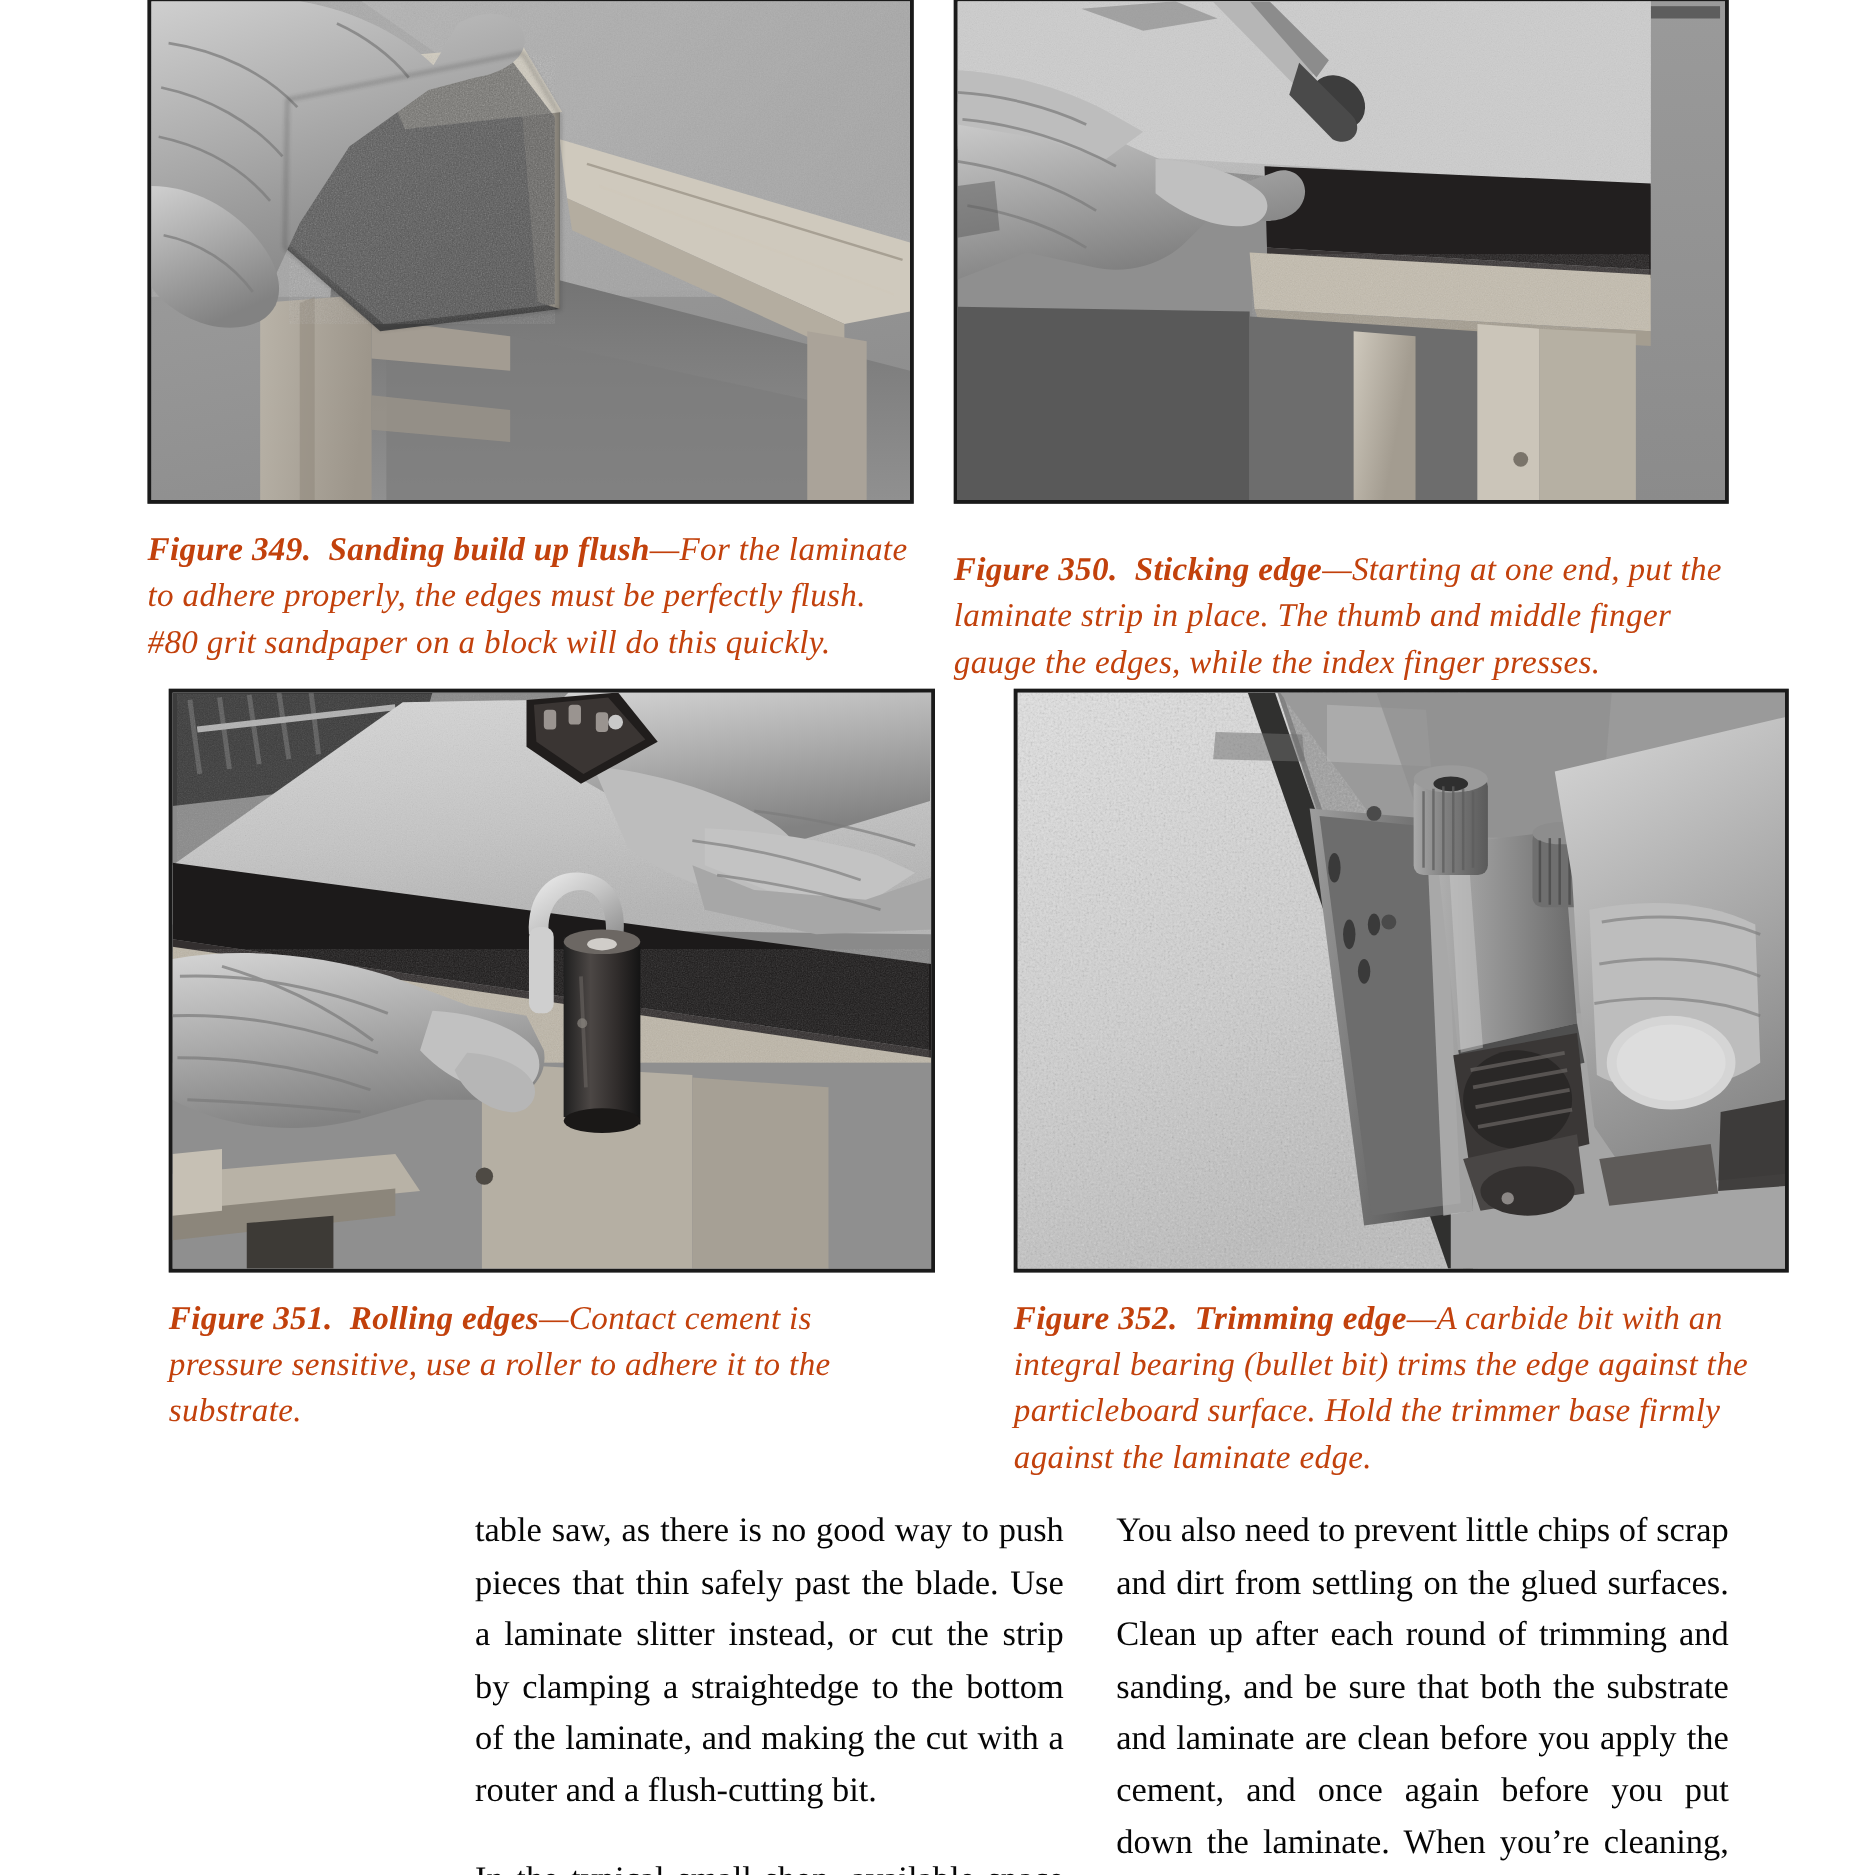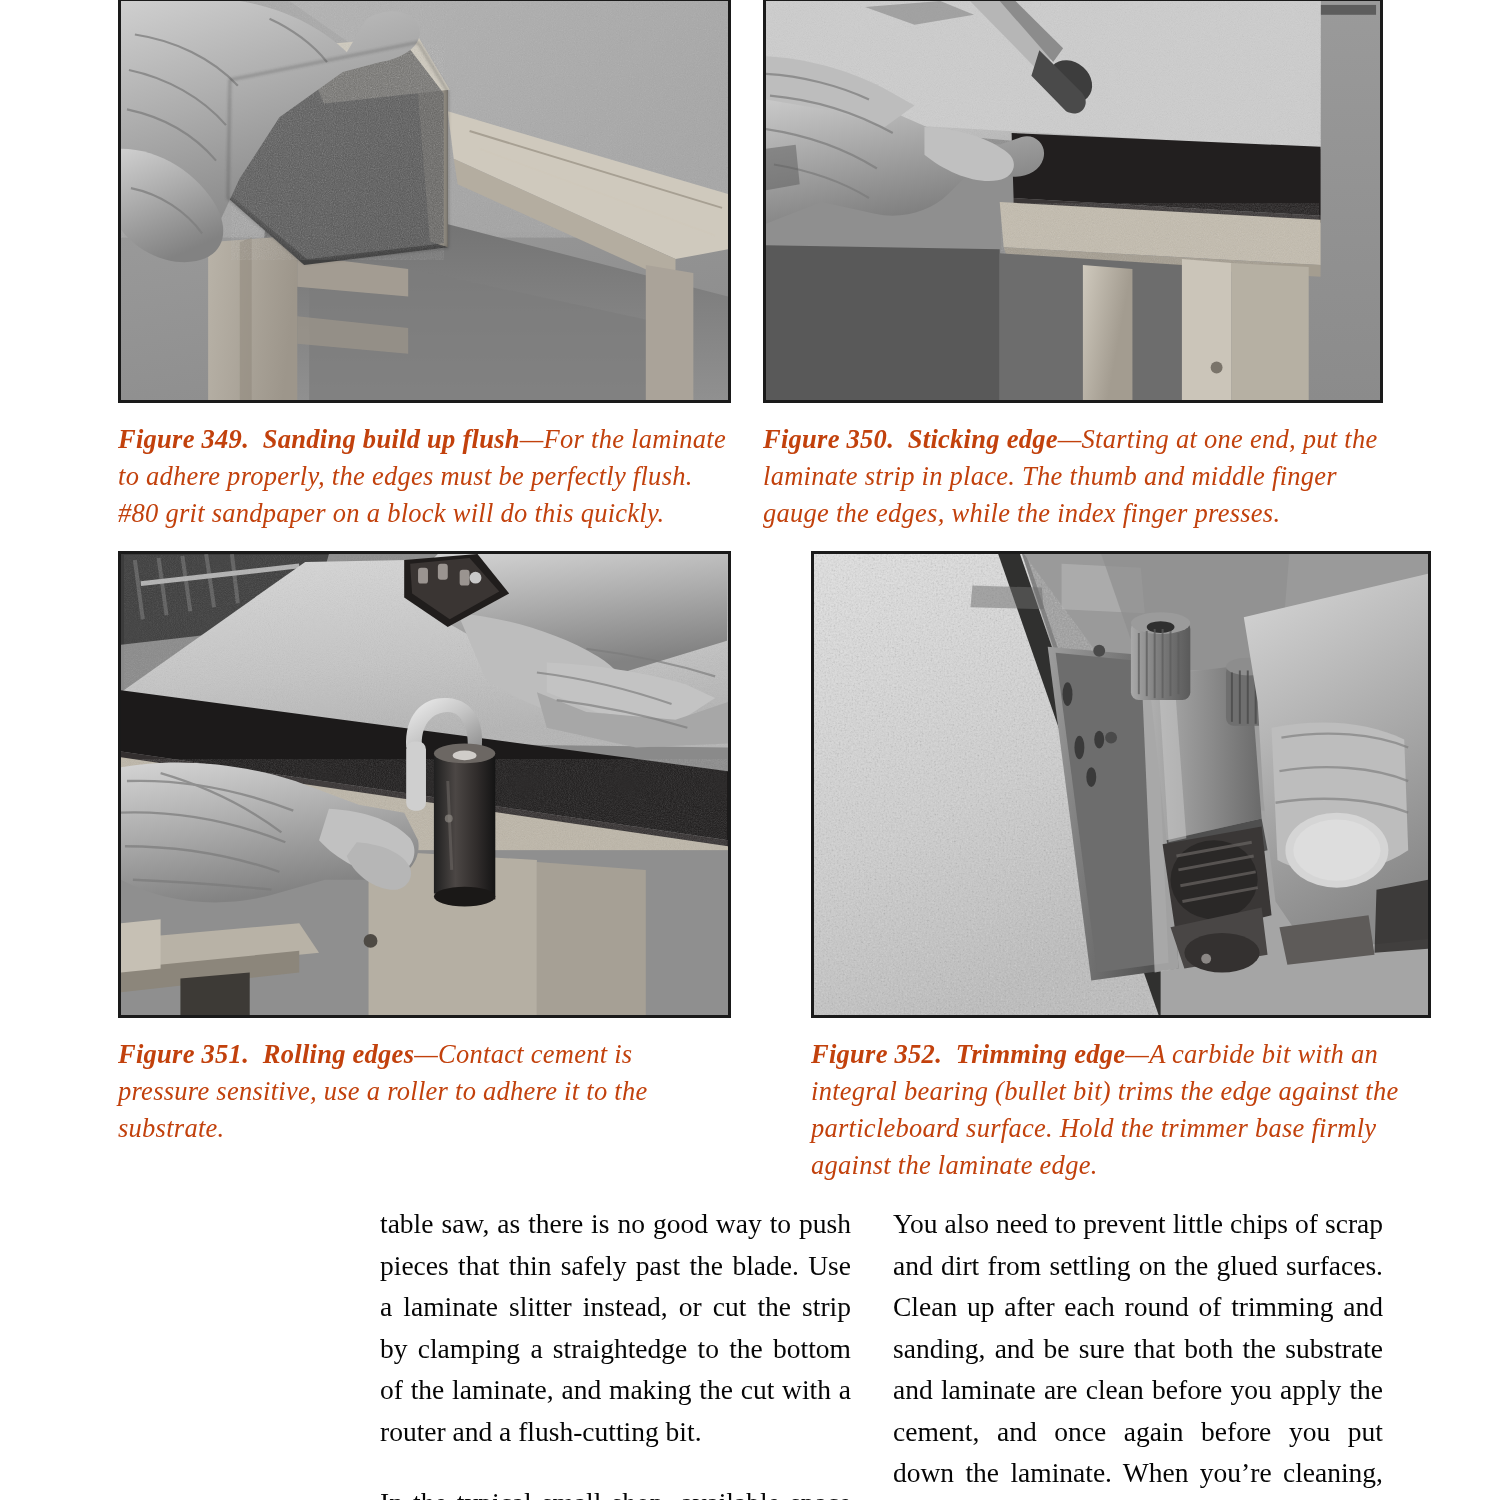--- a/index.html
+++ b/index.html
@@ -243,26 +243,26 @@
         </g>
         <g stroke="#7b7b7b" stroke-width="2.2" fill="none" opacity="0.7">
           <path d="M4,96 C48,100 92,114 128,134"></path>
           <path d="M0,130 C40,136 80,150 112,170"></path>
           <path d="M8,166 C44,172 78,184 104,200"></path>
           <path d="M0,74 C36,76 74,86 104,100"></path>
         </g>
         <path d="M0,150 L30,146 L34,186 L0,192 Z" fill="#5c5c5c" opacity="0.5"></path>
       </svg>
     </div>
-    <div class="caption" style="margin-top:18px; width:618px;">
+    <div class="caption" style="margin-top:34px; width:618px;">
       <span class="num">Figure 350.</span>&nbsp;&nbsp;<span class="lbl">Sticking edge</span><span class="dash">—</span><span>Starting at one end, put the laminate strip in place. The thumb and middle finger gauge the edges, while the index finger presses.</span>
     </div>
   </div>
 
-  <div class="fig" style="left:118px; top:551px; width:613px;">
+  <div class="fig" style="left:135px; top:551px; width:613px;">
     <div class="photo" style="width:613px; height:467px;">
       <svg viewBox="0 0 613 467" preserveAspectRatio="none" role="img">
         <defs>
           <linearGradient id="g351top" x1="0" y1="0" x2="0.3" y2="1">
             <stop offset="0" stop-color="#d9d9d9"></stop>
               <stop offset="0.65" stop-color="#c4c4c4"></stop>
               <stop offset="1" stop-color="#b4b4b4"></stop>
           </linearGradient>
           <linearGradient id="g351skin" x1="0" y1="0" x2="0.3" y2="1">
             <stop offset="0" stop-color="#d4d4d4"></stop>

